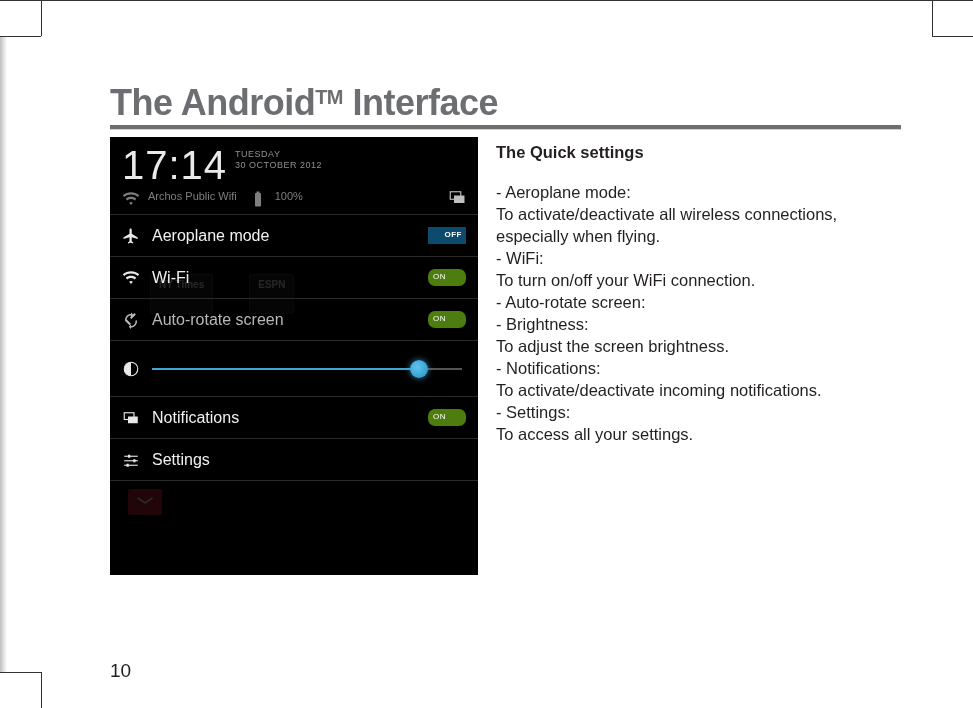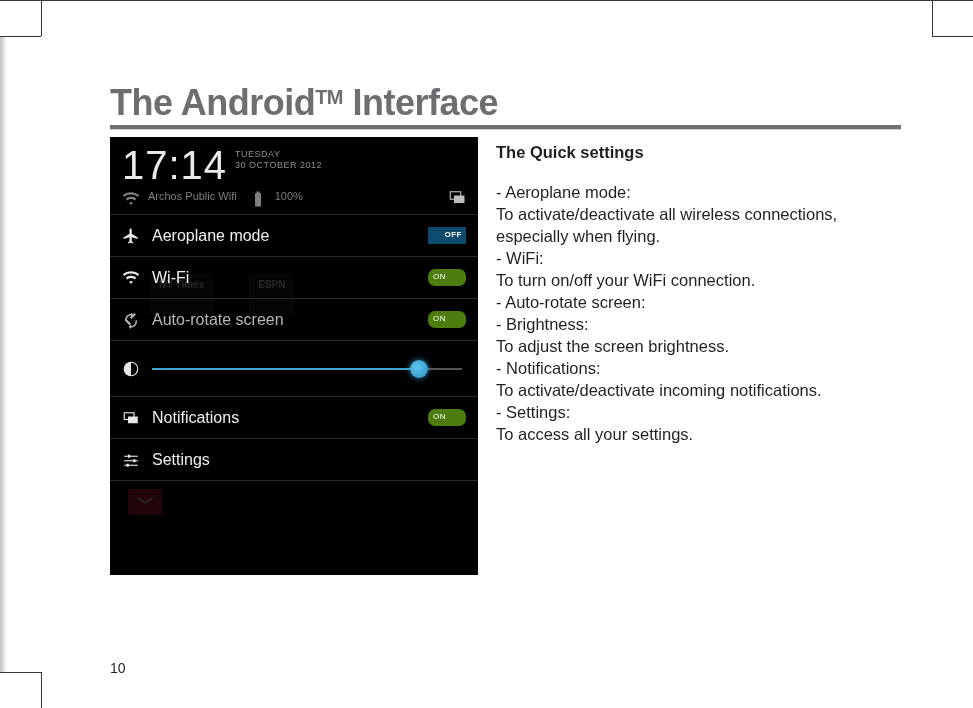--- a/index.html
+++ b/index.html
@@ -44,21 +44,21 @@
   .slider .track-fill { position:absolute; left:0; width:86%; top:9px; height:2px; background:#3ea5d4;}
   .slider .thumb { position:absolute; left:86%; top:1px; width:18px; height:18px; margin-left:-9px; border-radius:50%;
     background: radial-gradient(circle at 40% 40%, #5ec4ef, #2a8fc0); box-shadow:0 0 6px rgba(62,165,212,0.8);}
   .bg-apps { position:absolute; left:16px; top:60px; right:0; height:40px; display:flex; gap:36px; padding-left:24px; opacity:0.15;font-weight:bold;}
   .bg-apps .chip { font-size:10px; color:#fff; border:1px solid #444; padding:4px 8px; border-radius:2px; background:#222;}
   .icon { width:18px; height:18px; flex:none; }
 
   .text-col { position:absolute; left:454px; top:104px; width:405px; color:#231f20; font-size:16.5px; line-height:22px;}
   .text-col .heading { font-weight:600; margin-bottom:18px;}
   .text-col .item-title::before { content:"- "; }
-  .page-num { position:absolute; left:68px; top:623px; font-size:14px; color:#231f20;}
+  .page-num { position:absolute; left:68px; top:623px; font-size:19px; color:#231f20;}
 
   svg { display:block; }
 </style>
 </head>
 <body>
 
 <div class="crop-top"></div>
 <div class="crop-left-v"></div>
 <div class="crop-top-h"></div>
 <div class="crop-left-v2"></div>

